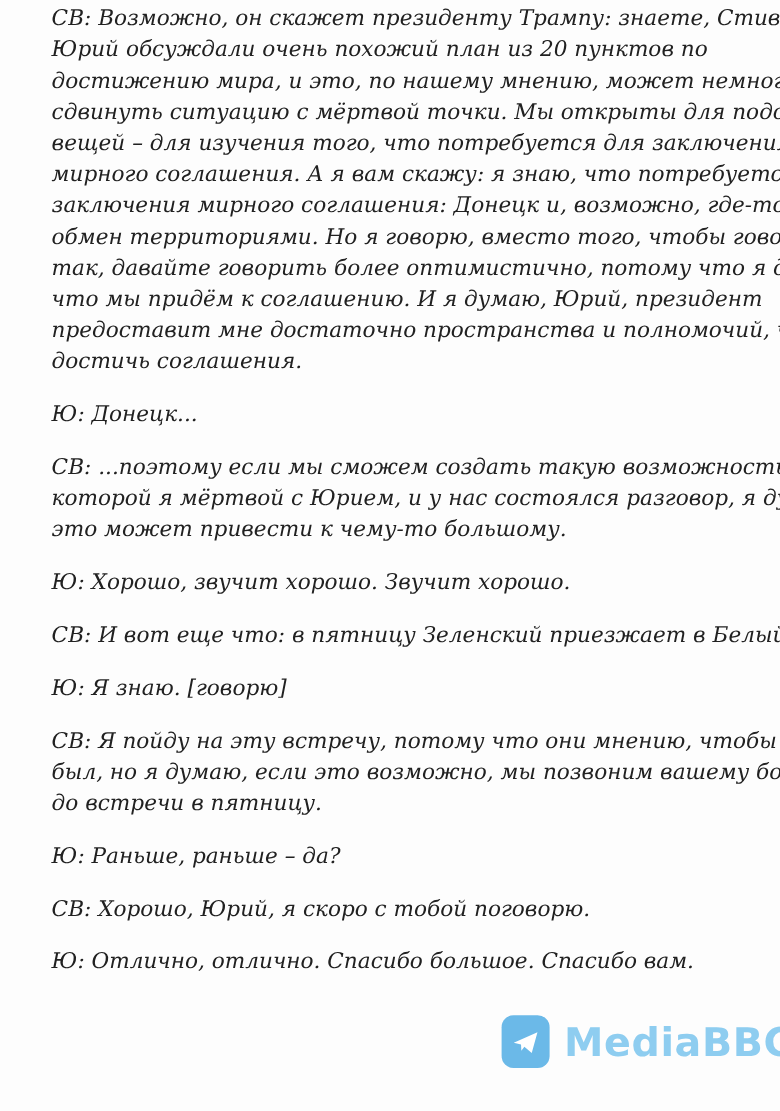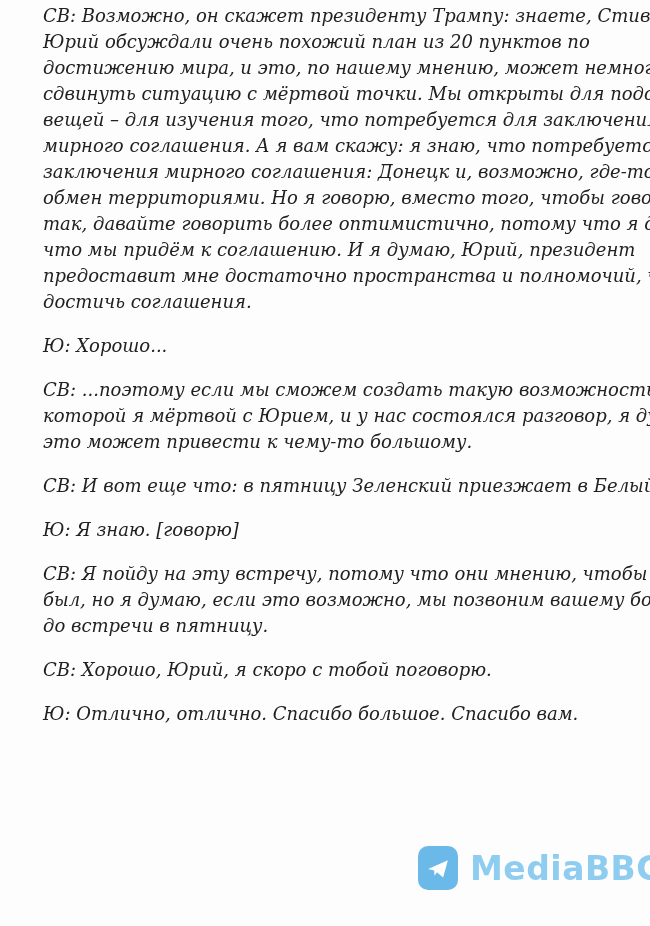--- a/index.html
+++ b/index.html
@@ -62,29 +62,31 @@
 достижению мира, и это, по нашему мнению, может немного
 сдвинуть ситуацию с мёртвой точки. Мы открыты для подобных
 вещей – для изучения того, что потребуется для заключения
 мирного соглашения. А я вам скажу: я знаю, что потребуется для
 заключения мирного соглашения: Донецк и, возможно, где-то
 обмен территориями. Но я говорю, вместо того, чтобы говорить
 так, давайте говорить более оптимистично, потому что я думаю,
 что мы придём к соглашению. И я думаю, Юрий, президент
 предоставит мне достаточно пространства и полномочий, чтобы
 достичь соглашения.</p>
-  <p class="para">Ю: Хорошо...</p>
+  <p class="para">Ю: Донецк...</p>
   <p class="para">СВ: ...поэтому если мы сможем создать такую возможность, о
 которой я мёртвой с Юрием, и у нас состоялся разговор, я думаю,
 это может привести к чему-то большому.</p>
+  <p class="para">Ю: Хорошо, звучит хорошо. Звучит хорошо.</p>
   <p class="para">СВ: И вот еще что: в пятницу Зеленский приезжает в Белый дом.</p>
   <p class="para">Ю: Я знаю. [говорю]</p>
   <p class="para">СВ: Я пойду на эту встречу, потому что они мнению, чтобы я там
 был, но я думаю, если это возможно, мы позвоним вашему боссу
 до встречи в пятницу.</p>
+  <p class="para">Ю: Раньше, раньше – да?</p>
   <p class="para">СВ: Хорошо, Юрий, я скоро с тобой поговорю.</p>
   <p class="para">Ю: Отлично, отлично. Спасибо большое. Спасибо вам.</p>
 </div>
 
 <div class="watermark">
   <span class="wm-icon">
     <svg viewBox="0 0 40 44" xmlns="http://www.w3.org/2000/svg">
       <path d="M5.5 23.5 L34.5 10.5 L27.5 36 L18.5 28.2 L14.8 33.2 L14.4 25.5 Z" fill="#ffffff"></path>
     </svg>
   </span>

